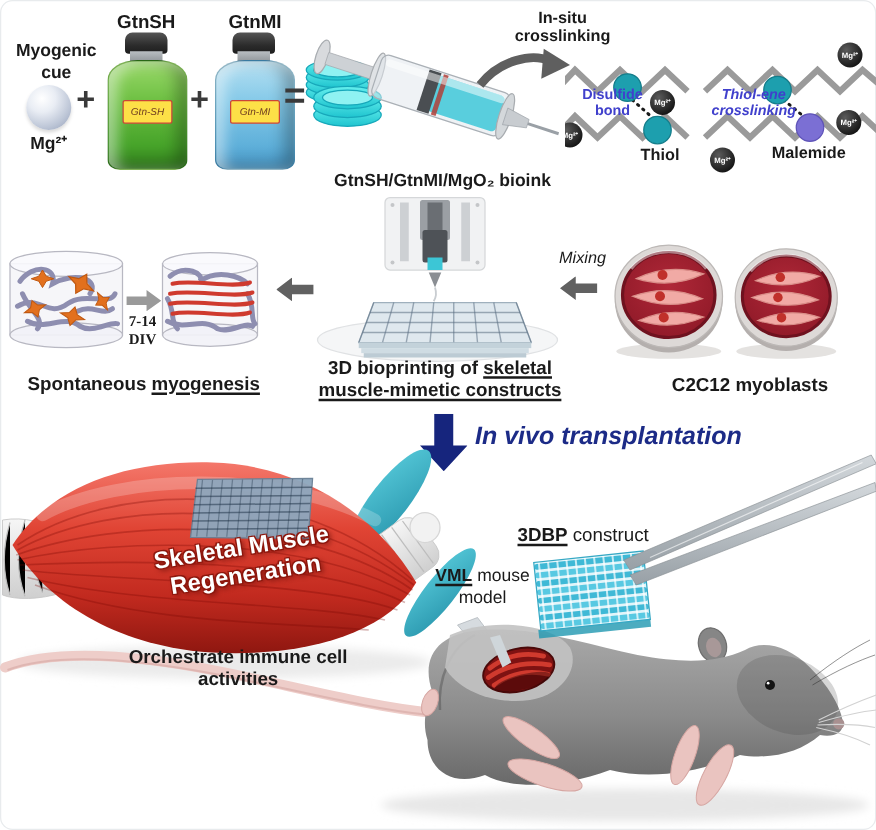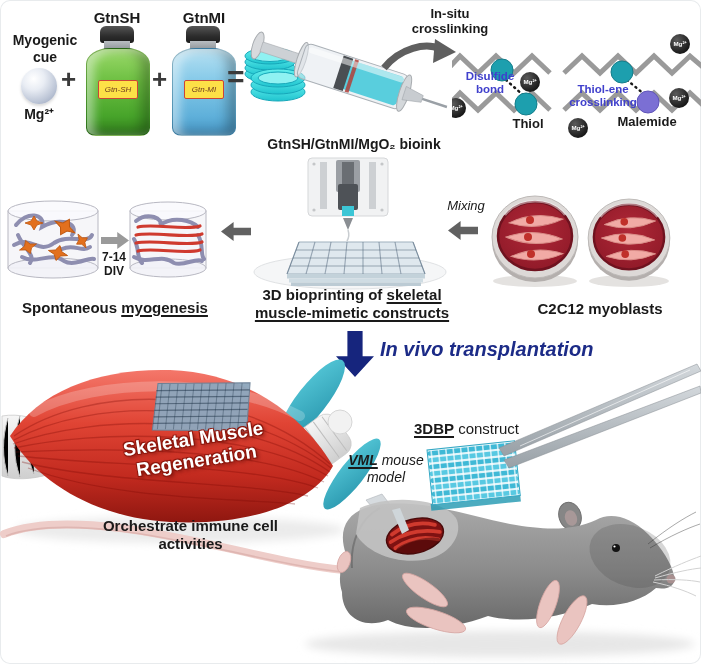--- a/index.html
+++ b/index.html
@@ -149,21 +149,21 @@
         <circle cx="126" cy="100" r="10" fill="url(#mgG)"></circle>
         <text x="126" y="102.4">Mg²⁺</text>
       </g>
       <g>
         <circle cx="4" cy="80" r="10" fill="url(#mgG)"></circle>
         <text x="4" y="82.4">Mg²⁺</text>
       </g>
     </g>
   </svg>
   <div class="abs chemlbl" style="left:438px;top:70px;width:62px;">Disulfide bond</div>
-  <div class="abs chemlbl" style="left:545px;top:83px;width:74px;">Thiol-ene crosslinking</div>
+  <div class="abs chemlbl" style="left:545px;top:70px;width:74px;font-style:italic;">Thiol-ene crosslinking</div>
   <div class="abs ctr b" style="left:501px;top:116px;width:54px;font-size:13px;">Thiol</div>
   <div class="abs ctr b" style="left:609px;top:114px;width:76px;font-size:13px;">Malemide</div>
 
   <div class="abs ctr b" style="left:258px;top:136px;width:192px;font-size:14px;">GtnSH/GtnMI/MgO₂ bioink</div>
 
   <svg class="abs" style="left:2px;top:195px;" width="210" height="95" viewBox="0 0 210 95">
     <g>
       <rect x="6" y="16" width="90" height="57" fill="rgba(242,242,247,0.7)" stroke="#b8b8c2"></rect>
       <ellipse cx="51" cy="73" rx="45" ry="10" fill="rgba(242,242,247,0.9)" stroke="#b8b8c2"></ellipse>
       <ellipse cx="51" cy="16" rx="45" ry="10" fill="rgba(250,250,253,0.9)" stroke="#b8b8c2"></ellipse>
@@ -194,21 +194,21 @@
       </g>
       <g stroke="#cf3a2e" stroke-width="3.2" fill="none" stroke-linecap="round">
         <path d="M136,32 C152,28 184,36 198,31"></path>
         <path d="M134,40 C152,36 186,44 200,39"></path>
         <path d="M134,48 C152,44 186,52 200,47"></path>
         <path d="M136,56 C152,52 184,60 198,55"></path>
       </g>
     </g>
   </svg>
   <div class="abs arrow arrow-right" style="left:101px;top:232px;width:28px;height:17px;background:#9a9a9a;"></div>
-  <div class="abs ctr b lbl" style="left:94px;top:250px;width:40px;font-size:12px;">
+  <div class="abs ctr b lbl" style="left:94px;top:250px;width:40px;font-size:12px;font-family:Liberation Serif, serif;">
     <div>7-14</div>
     <div>DIV</div>
   </div>
   <div class="abs ctr b" style="left:16px;top:299px;width:198px;font-size:15px;"><span>Spontaneous </span><span class="u">myogenesis</span></div>
 
   <div class="abs arrow arrow-left" style="left:221px;top:222px;width:30px;height:19px;"></div>
 
   <svg class="abs" style="left:250px;top:156px;" width="200" height="140" viewBox="0 0 200 140">
     <ellipse cx="100" cy="116" rx="96" ry="17" fill="#f5f6f7" stroke="#e0e2e4"></ellipse>
     <g>
@@ -485,18 +485,18 @@
 
   <div class="abs ctr b lbl white-outline" style="left:94px;top:428px;width:202px;font-size:19px;transform:rotate(-9deg);">
     <div>Skeletal Muscle</div>
     <div>Regeneration</div>
   </div>
   <div class="abs ctr b lbl" style="left:88px;top:517px;width:205px;font-size:15px;">
     <div>Orchestrate immune cell</div>
     <div>activities</div>
   </div>
   <div class="abs" style="left:414px;top:420px;font-size:15px;white-space:nowrap;"><span class="b u">3DBP</span><span> construct</span></div>
-  <div class="abs ctr lbl" style="left:342px;top:452px;width:88px;font-size:14px;font-style:italic;">
+  <div class="abs ctr lbl" style="left:342px;top:452px;width:88px;font-size:14px;">
     <div><span class="b u">VML</span><span> mouse</span></div>
     <div>model</div>
   </div>
 
 </div>
 
 </body></html>

